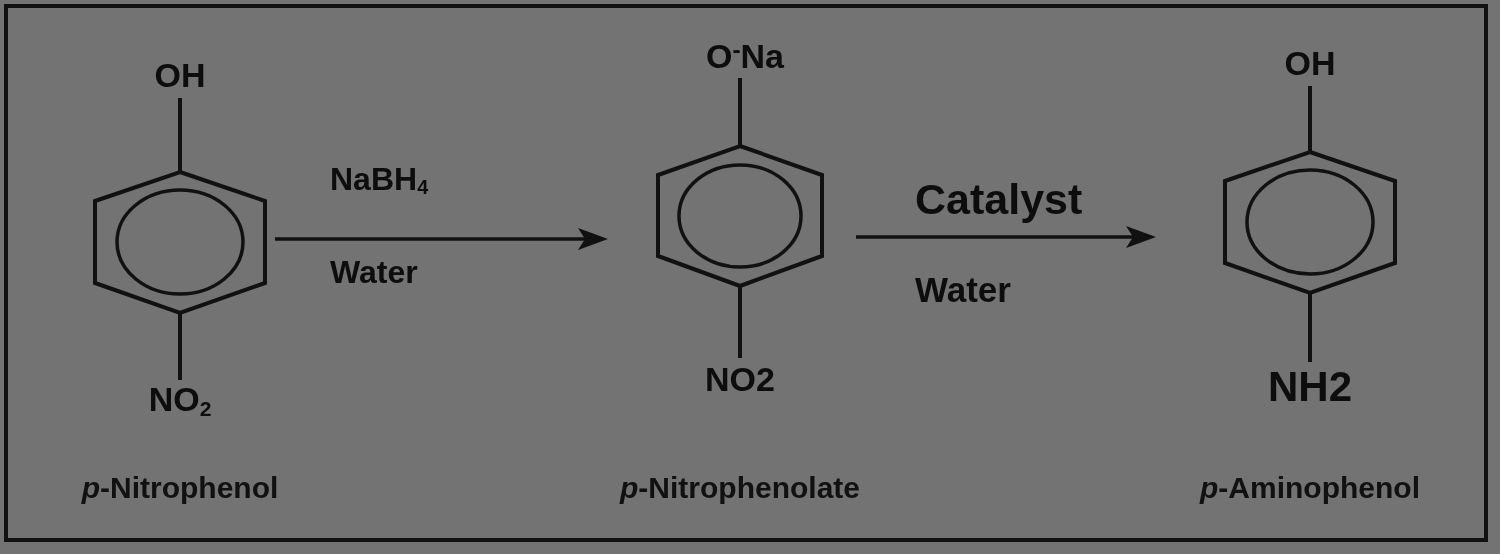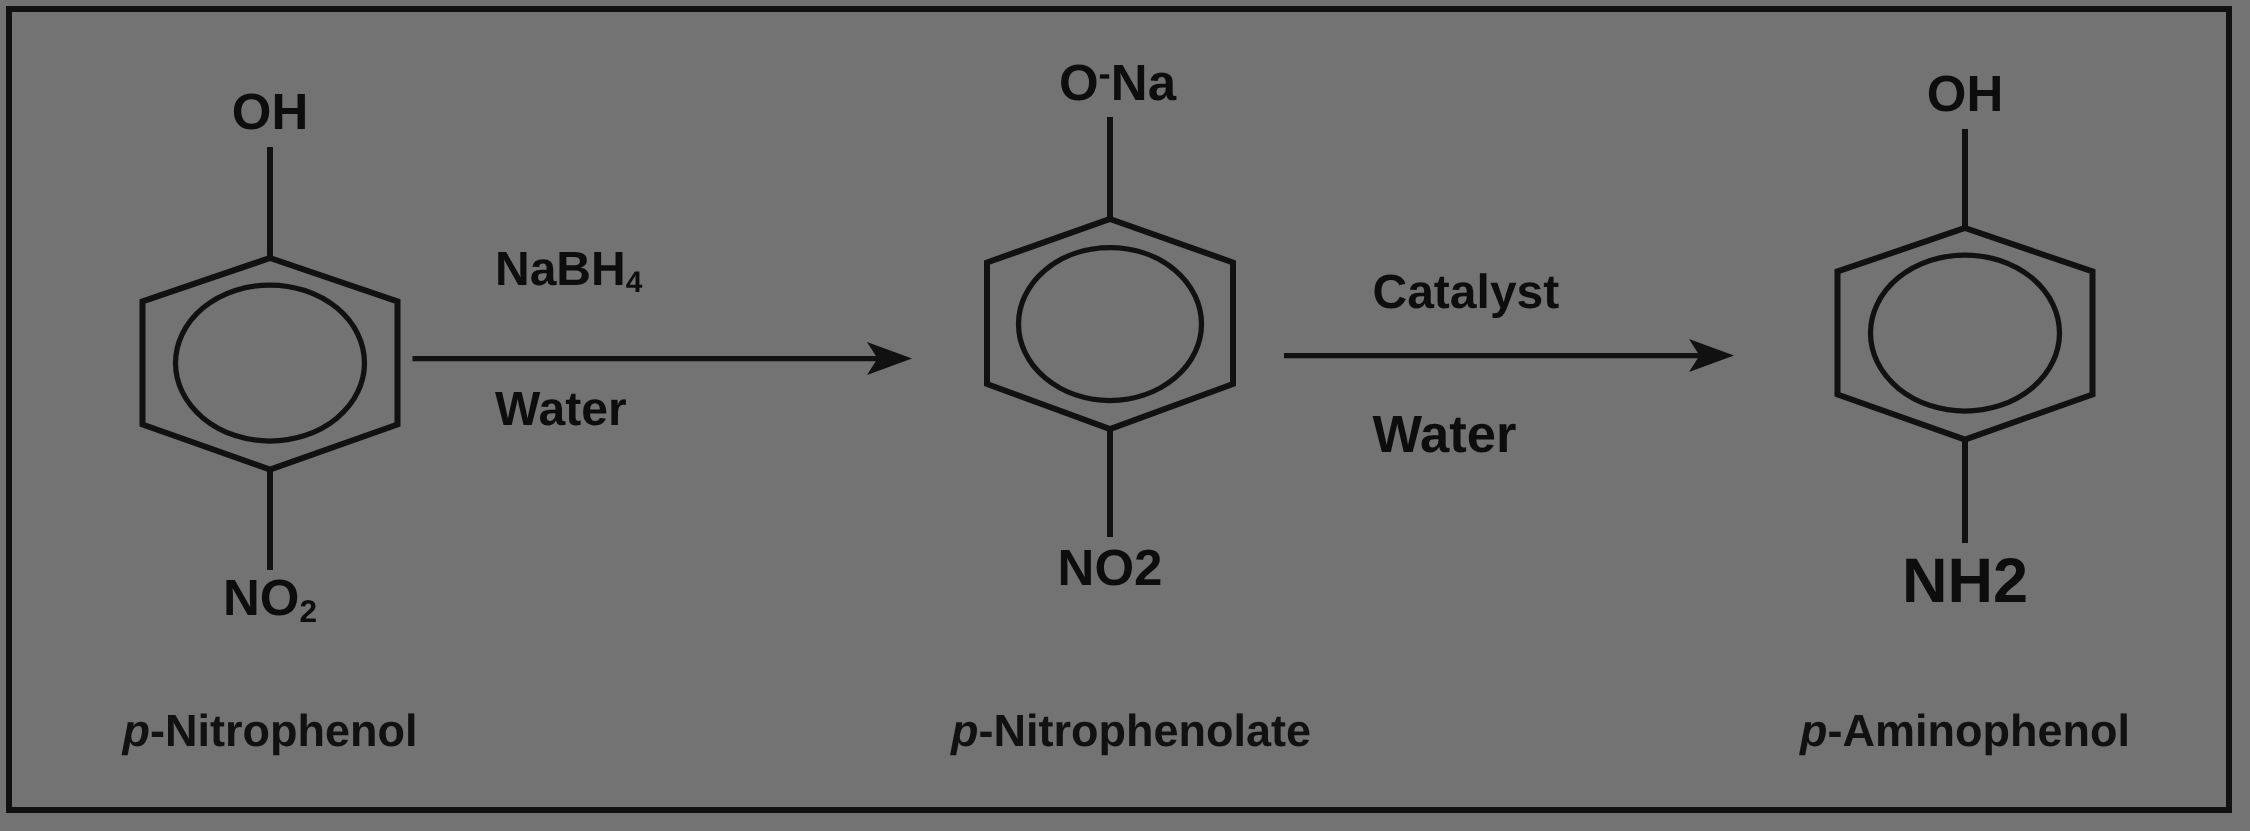--- a/index.html
+++ b/index.html
@@ -146,25 +146,25 @@
   </div>
 
   <div class="atom-label" style="left:680px; top:38px; width:130px; font-size:34px;">
     <span>O</span><sup>-</sup><span>Na</span>
   </div>
 
   <div class="atom-label" style="left:680px; top:362px; width:120px; font-size:34px;">
     <span>NO2</span>
   </div>
 
-  <div class="compound-name" style="left:579px; top:473px; width:350px;">
+  <div class="compound-name" style="left:565px; top:473px; width:350px;">
     <span class="ital">p</span><span>-Nitrophenolate</span>
   </div>
 
-  <div class="reagent-label" style="left:915px; top:178px; width:200px; font-size:32px;">
+  <div class="reagent-label" style="left:915px; top:178px; width:200px; font-size:43px;">
     <span>Catalyst</span>
   </div>
 
   <div class="reagent-label" style="left:915px; top:272px; width:200px; font-size:35px;">
     <span>Water</span>
   </div>
 
   <div class="atom-label" style="left:1260px; top:46px; width:100px; font-size:34px;">
     <span>OH</span>
   </div>

